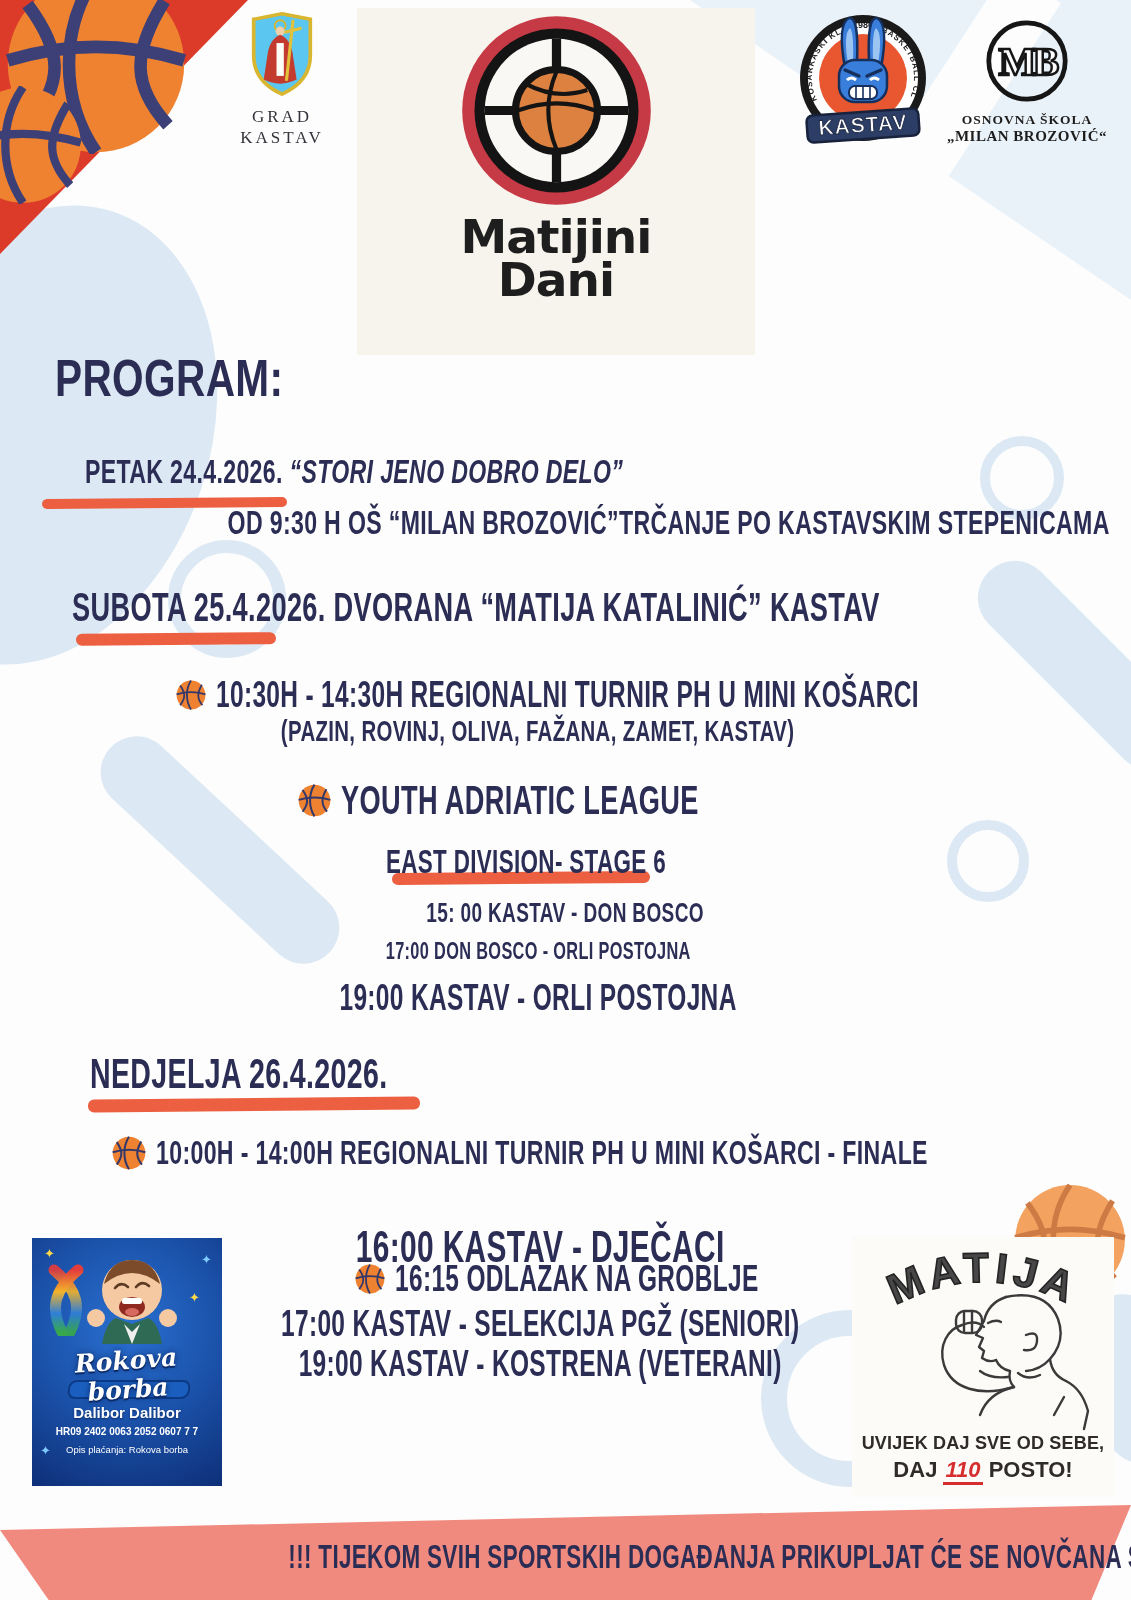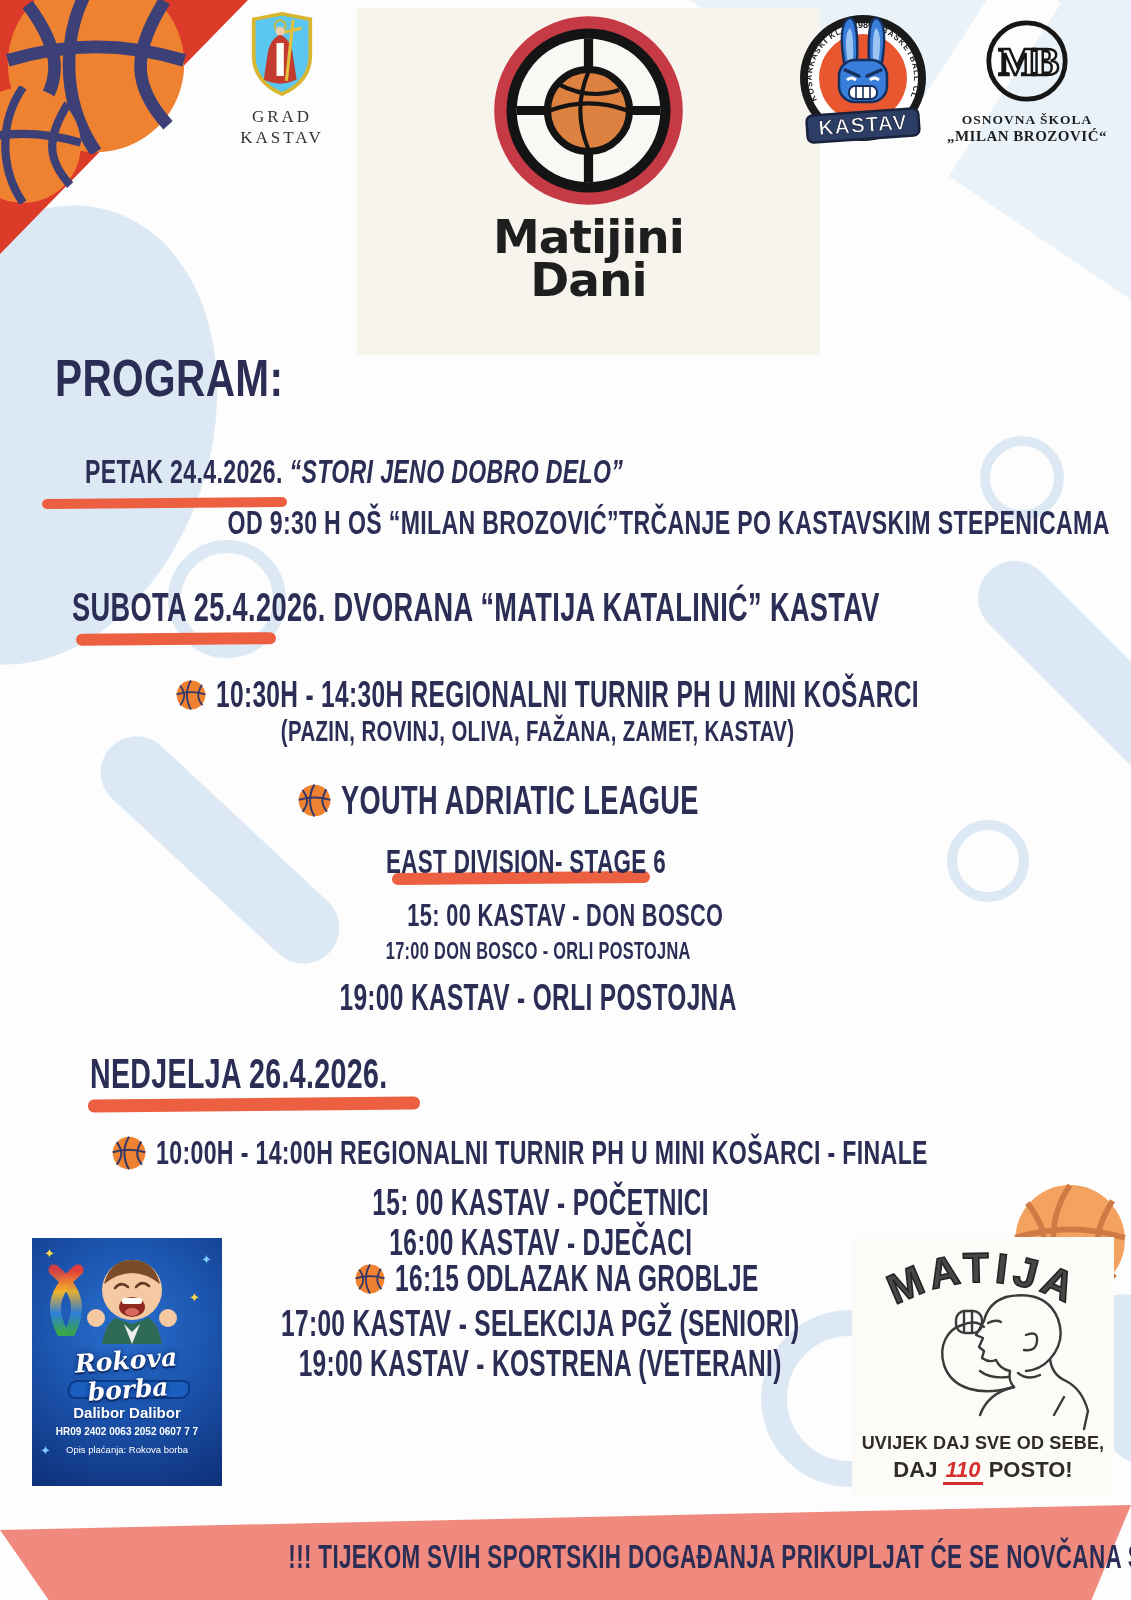--- a/index.html
+++ b/index.html
@@ -27,21 +27,21 @@
            border-radius:36px;transform:rotate(40deg);z-index:2;}
   .ball-deco{z-index:1;}
   .ball-big{left:6px;top:-26px;width:180px;height:180px;}
   .ball-small{left:-36px;top:86px;width:118px;height:118px;}
   .ball-br{left:1014px;top:1184px;width:112px;height:112px;z-index:2;}
   
   .hdr{position:absolute;z-index:4;}
   .grad{left:222px;top:12px;width:120px;text-align:center;}
   .grad .txt{font-family:"Liberation Serif",serif;color:#33343c;font-size:17px;
              letter-spacing:3px;line-height:1.25;margin-top:6px;}
-  .mcard{left:357px;top:8px;width:463px;height:347px;background:#f7f4ee;z-index:3;
+  .mcard{left:357px;top:8px;width:398px;height:347px;background:#f7f4ee;z-index:3;
          display:flex;flex-direction:column;align-items:center;}
   .mtitle{font-family:"DejaVu Sans",sans-serif;font-weight:bold;color:#1e1e1e;
           font-size:47px;line-height:.92;text-align:center;letter-spacing:-1px;margin-top:2px;}
   .kk{left:793px;top:4px;width:142px;height:152px;}
   .school{left:945px;top:18px;width:164px;text-align:center;}
   .school .l1{font-family:"Liberation Serif",serif;font-weight:bold;color:#1d1d1d;
               font-size:13.5px;letter-spacing:1px;margin-top:4px;}
   .school .l2{font-family:"Liberation Serif",serif;font-weight:bold;color:#1d1d1d;
               font-size:15px;letter-spacing:.5px;}
   
@@ -257,21 +257,21 @@
       </g>
     </svg>
     <span class="cond">YOUTH ADRIATIC LEAGUE</span>
   </div>
 
   <div class="line c" style="top:843px;font-size:33px;padding-right:80px;">
     <span class="cond">EAST DIVISION- STAGE 6</span>
   </div>
   <div class="ul" style="left:392px;top:872px;width:258px;height:12px;"></div>
 
-  <div class="line c" style="top:897px;font-size:32px;">
+  <div class="line c" style="top:897px;font-size:28px;">
     <span class="cond">15: 00 KASTAV - DON BOSCO</span>
   </div>
   <div class="line c" style="top:937px;font-size:24px;padding-right:55px;">
     <span class="cond">17:00 DON BOSCO - ORLI POSTOJNA</span>
   </div>
   <div class="line c" style="top:977px;font-size:36px;padding-right:55px;">
     <span class="cond">19:00 KASTAV - ORLI POSTOJNA</span>
   </div>
 
   <div class="line" style="left:90px;top:1050px;font-size:42px;">
@@ -285,24 +285,21 @@
       <g stroke="#33386b" stroke-width="6" fill="none">
         <path d="M50,2 C32,30 32,70 50,98"></path>
           <path d="M2,48 C35,38 65,38 98,48"></path>
         <path d="M14,18 C32,44 32,60 14,84"></path>
           <path d="M86,16 C70,44 70,62 88,84"></path>
       </g>
     </svg>
     <span class="cond">10:00H - 14:00H REGIONALNI TURNIR PH U MINI KOŠARCI - FINALE</span>
   </div>
 
-  <div class="line c" style="top:1182px;font-size:36px;padding-right:50px;">
-    <span class="cond">15: 00 KASTAV - POČETNICI</span>
-  </div>
-  <div class="line c" style="top:1222px;font-size:36px;padding-right:50px;">
+  <div class="line c" style="top:1222px;font-size:44px;padding-right:50px;">
     <span class="cond">16:00 KASTAV - DJEČACI</span>
   </div>
 
   <div class="ballrow" style="left:355px;top:1258px;font-size:36px;">
     <svg class="bico" width="30" height="30" viewBox="0 0 100 100">
       <circle cx="50" cy="50" r="48" fill="#ef8231"></circle>
       <g stroke="#33386b" stroke-width="6" fill="none">
         <path d="M50,2 C32,30 32,70 50,98"></path>
           <path d="M2,48 C35,38 65,38 98,48"></path>
         <path d="M14,18 C32,44 32,60 14,84"></path>

